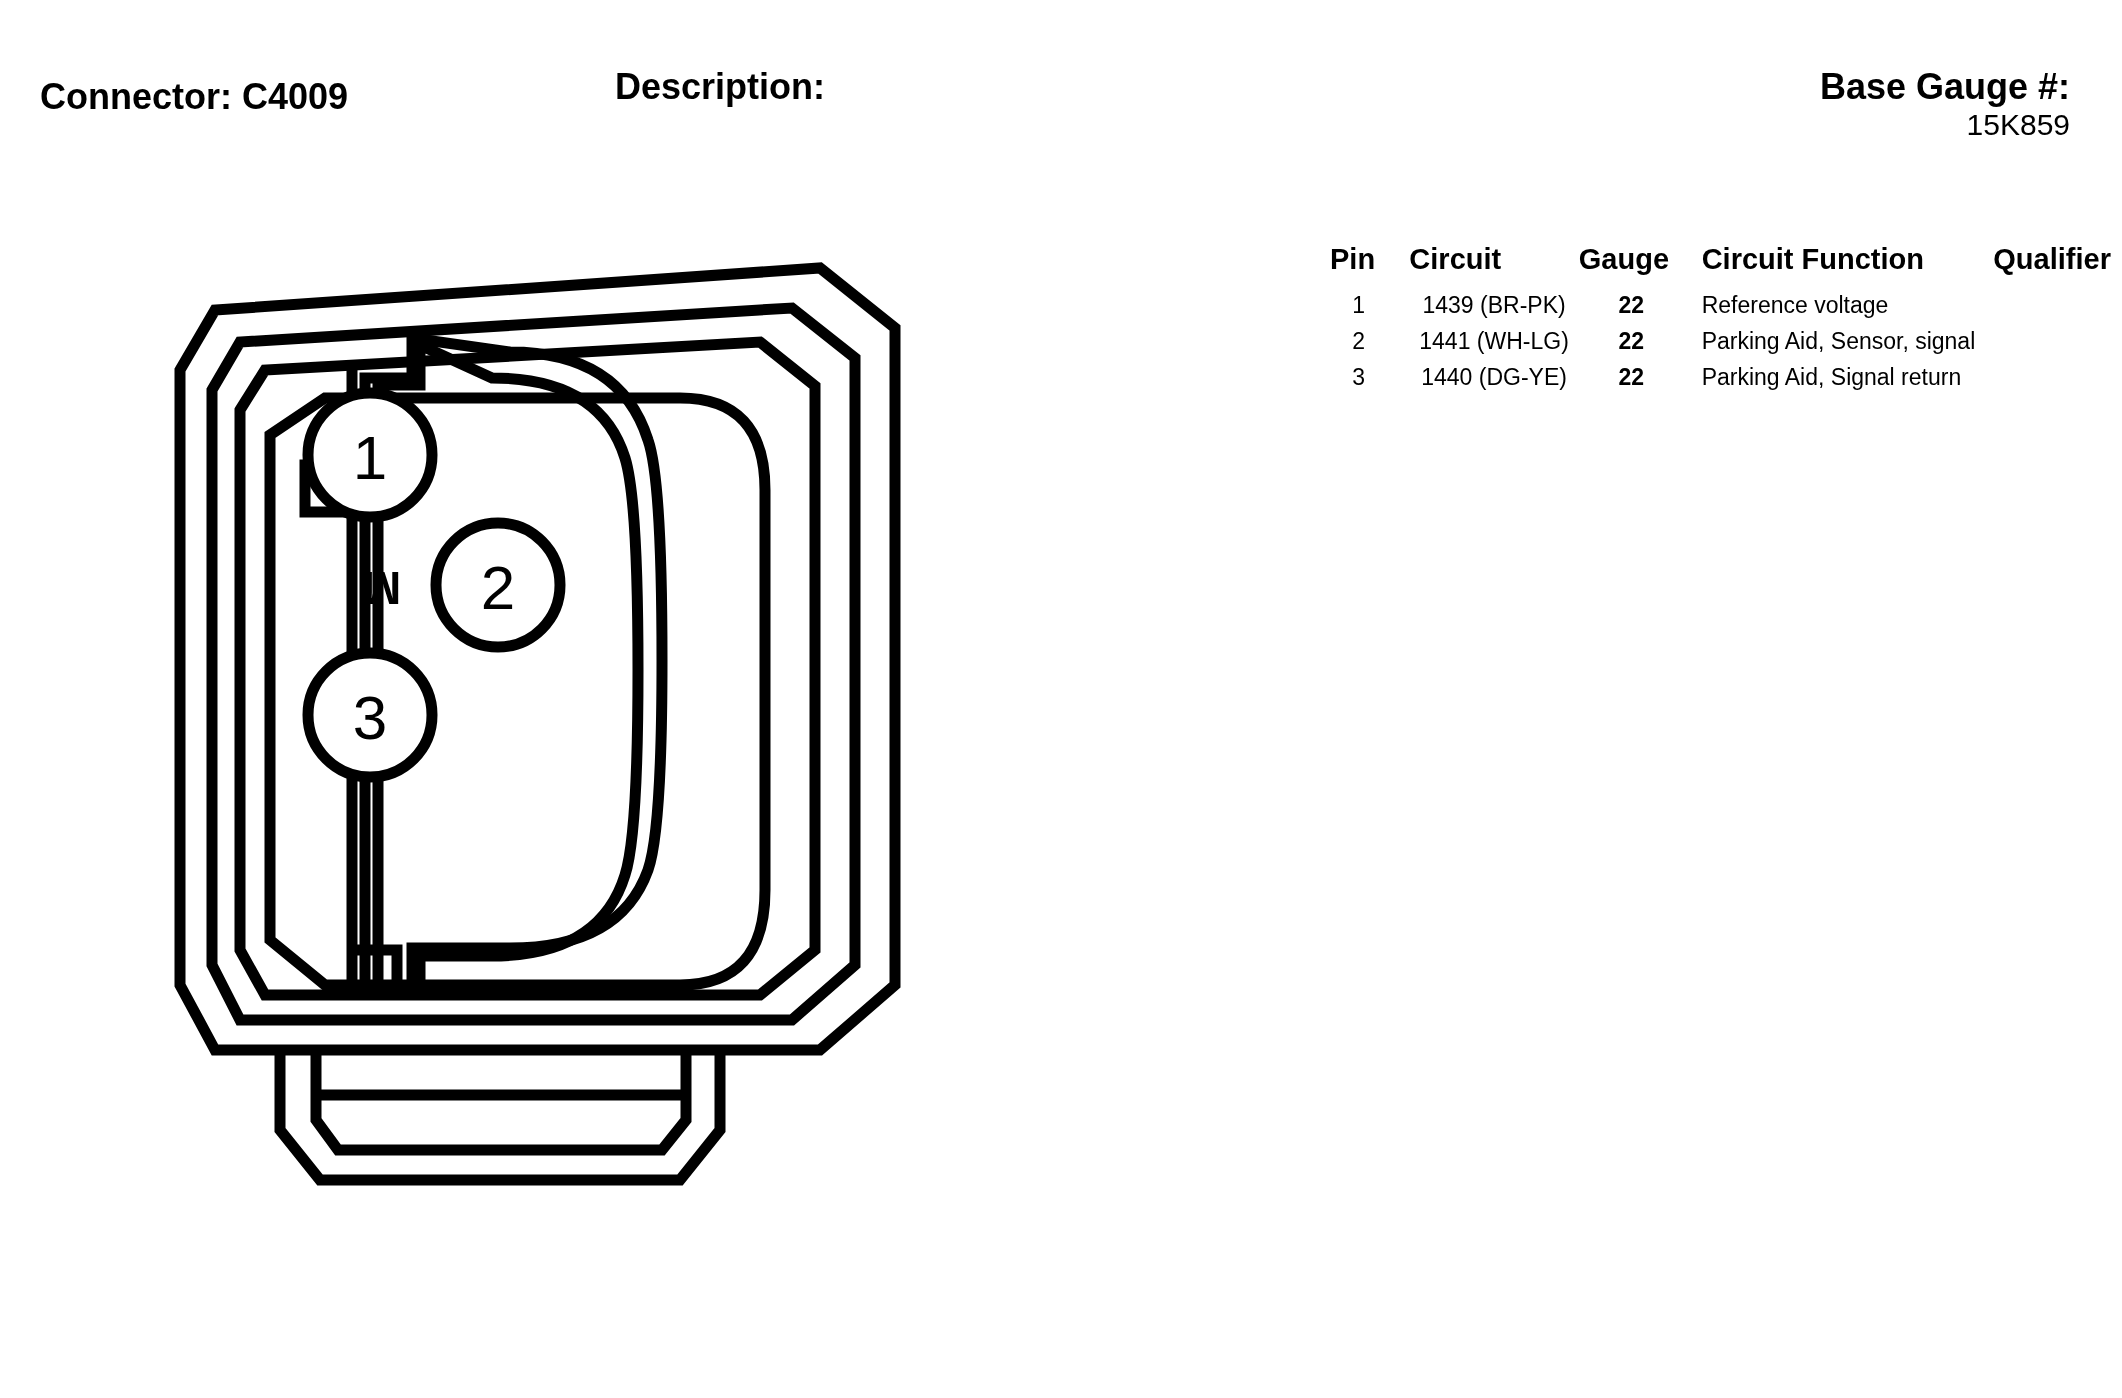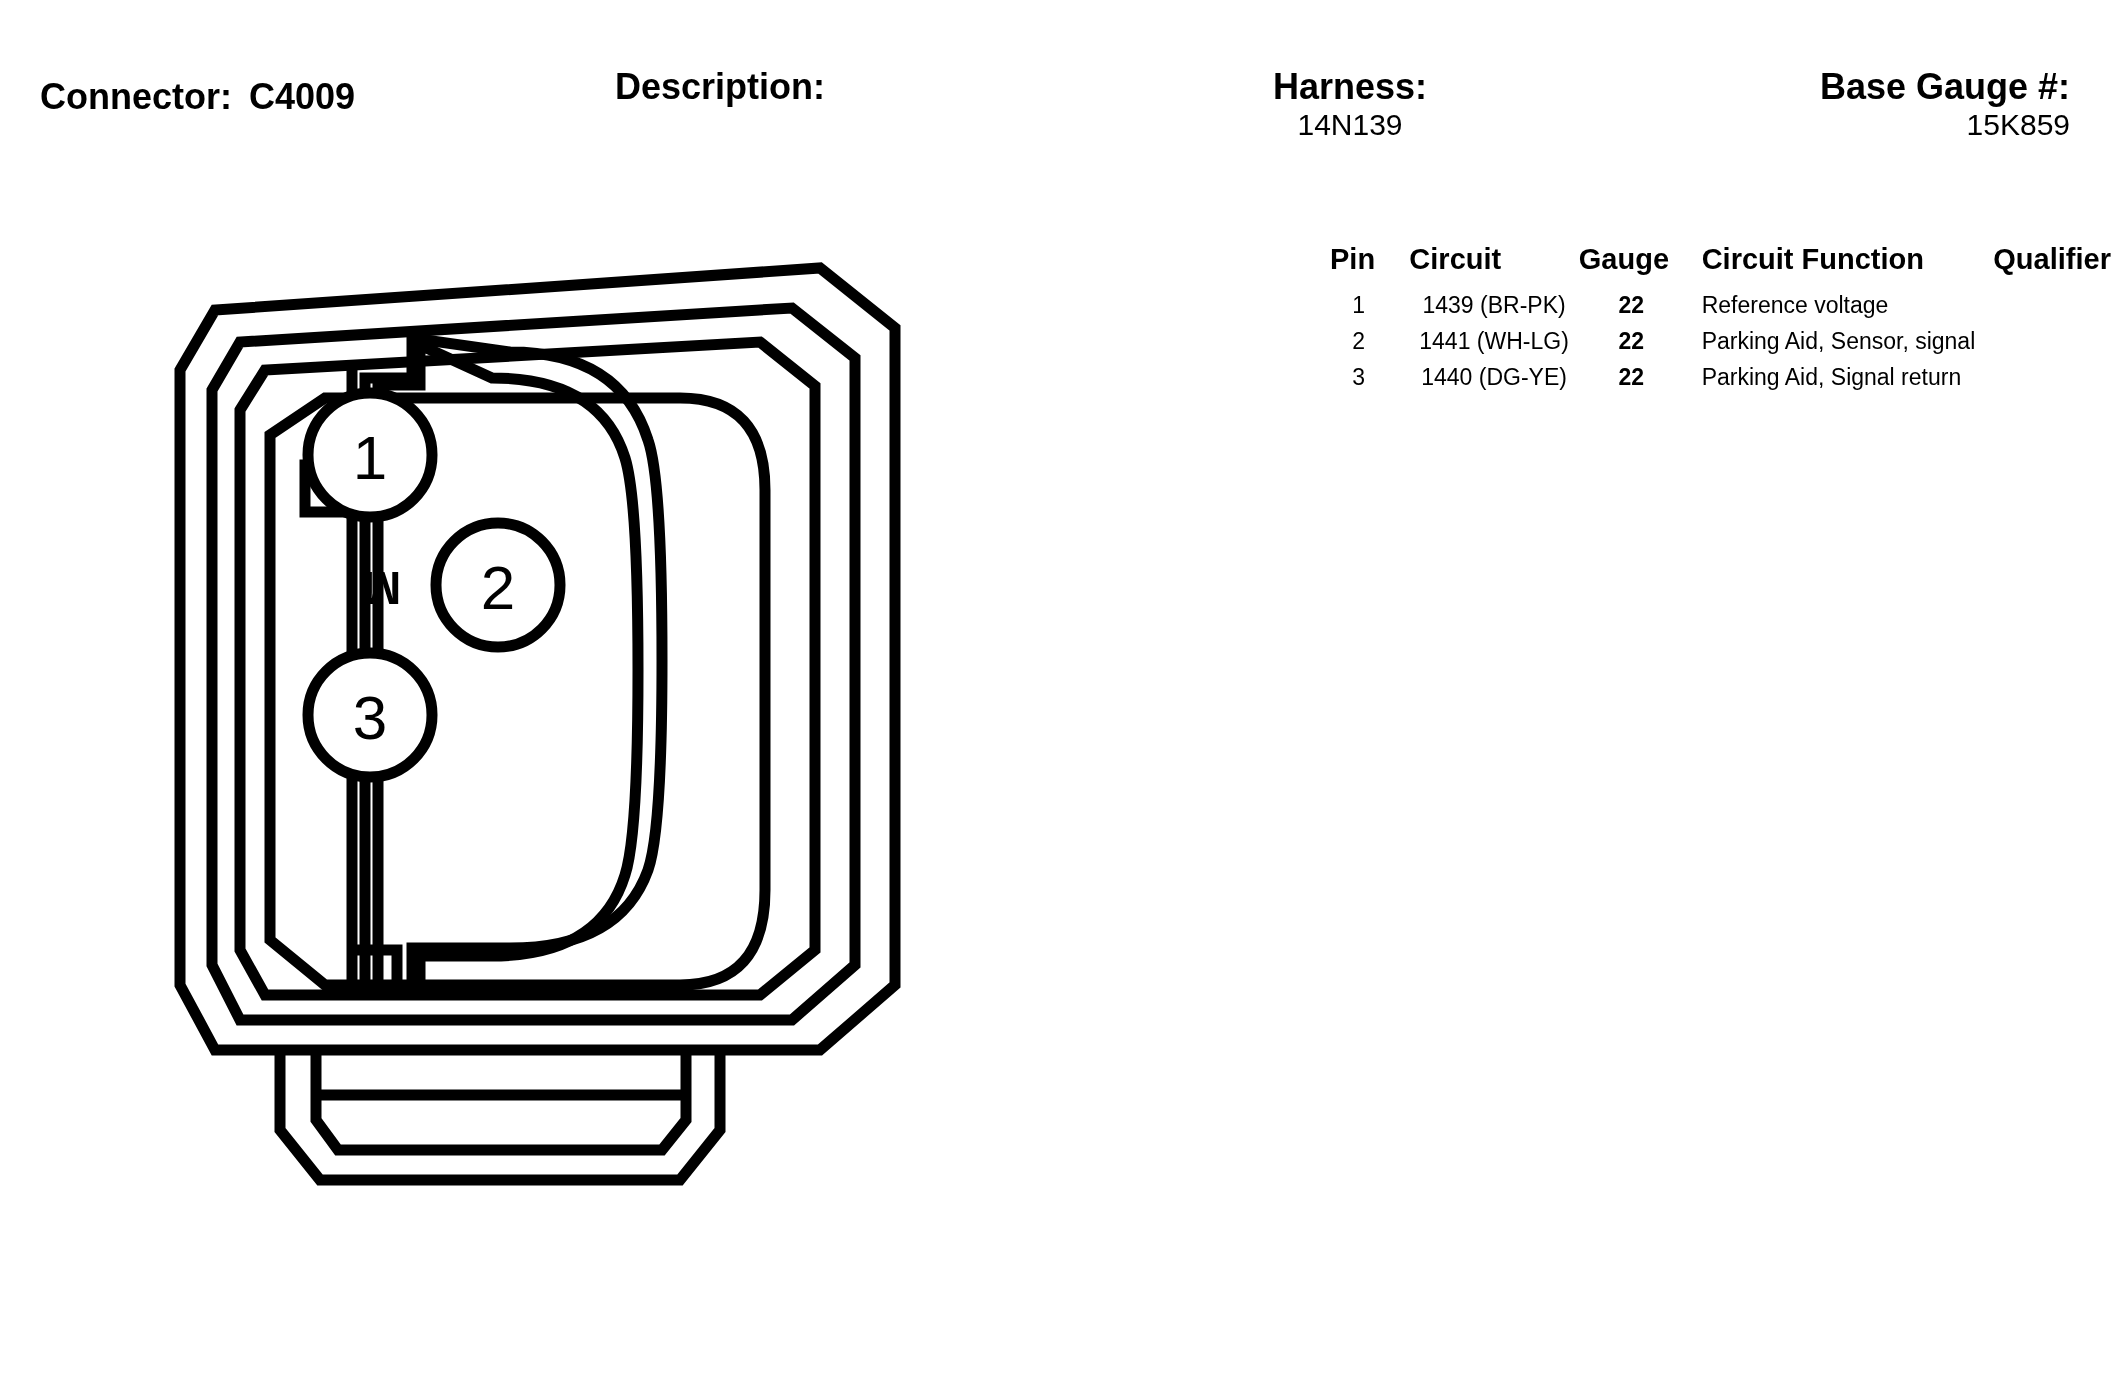--- a/index.html
+++ b/index.html
@@ -43,21 +43,21 @@
     left: 40px;
     top: 78px;
   }
   #connector-block .hdr-label,
   #connector-block .hdr-value {
     display: inline-block;
     font-weight: bold;
     font-size: 36px;
   }
   #connector-block .hdr-value {
-    margin-left: 17px;
+    margin-left: 10px;
   }
 
   #description-block {
     left: 420px;
     top: 68px;
     width: 600px;
     text-align: center;
   }
   #description-block .hdr-label { text-align: center; }
   #description-block .hdr-value { text-align: center; font-size: 29px; }
@@ -134,24 +134,20 @@
 <div id="header">
 
   <div class="hdr-block" id="connector-block">
     <span class="hdr-label">Connector:</span><span class="hdr-value">C4009</span>
   </div>
 
   <div class="hdr-block" id="description-block">
     <div class="hdr-label">Description:</div>
   </div>
 
-  <div class="hdr-block" id="harness-block">
-    <div class="hdr-label">Harness:</div>
-    <div class="hdr-value">14N139</div>
-  </div>
 
   <div class="hdr-block" id="basepart-block">
     <div class="hdr-label">Base Gauge #:</div>
     <div class="hdr-value">15K859</div>
   </div>
 
 </div>
 
 <table id="pin-table">
   <thead>

